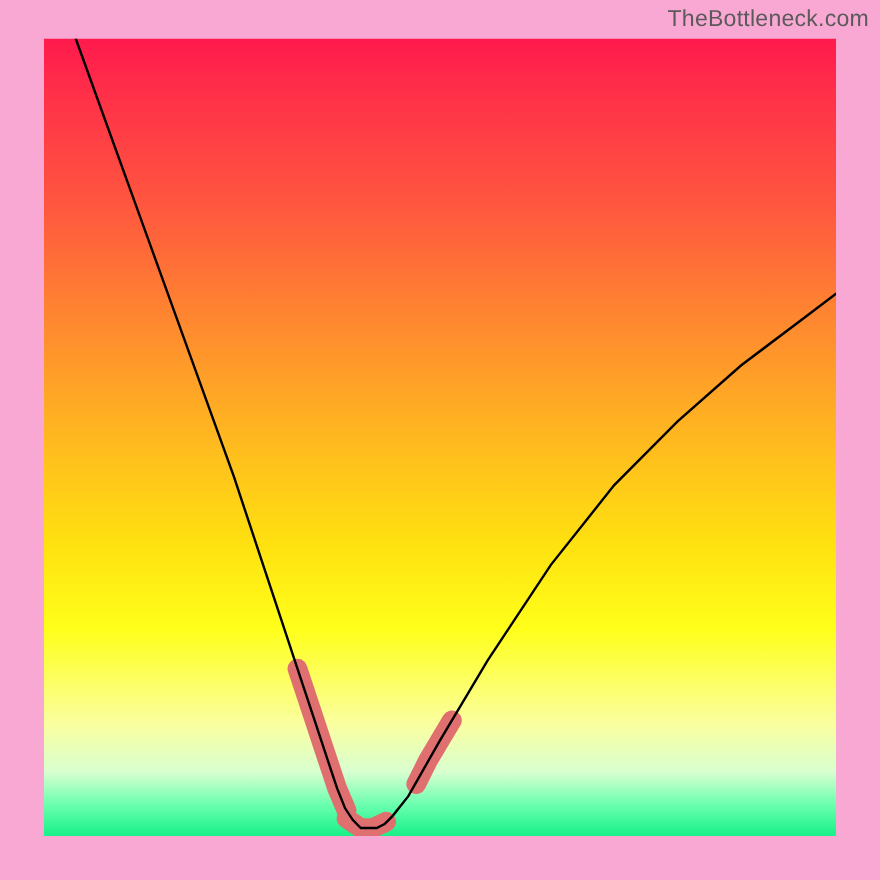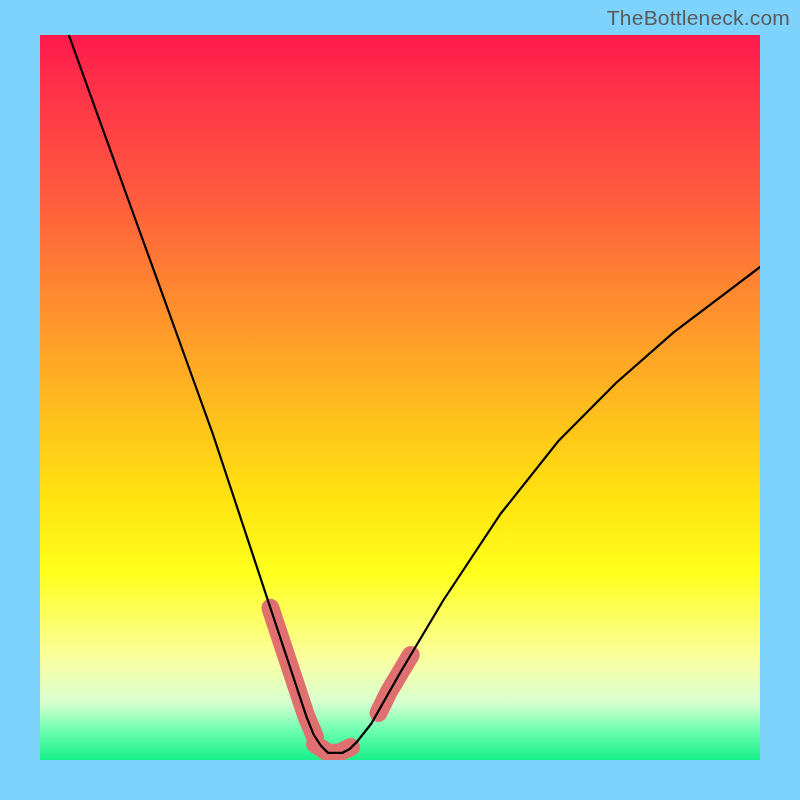--- a/index.html
+++ b/index.html
@@ -10,21 +10,21 @@
     background: #000;
     overflow: hidden;
     font-family: Arial, Helvetica, sans-serif;
   }
   .frame {
     position: absolute;
     left: 0;
     top: 0;
     width: 800px;
     height: 800px;
-    background: #7dd3fc;
+    background: #f9a8d4;
   }
   .plot {
     position: absolute;
     left: 40px;
     top: 35px;
     width: 720px;
     height: 725px;
     overflow: hidden;
   }
   .gradient {

